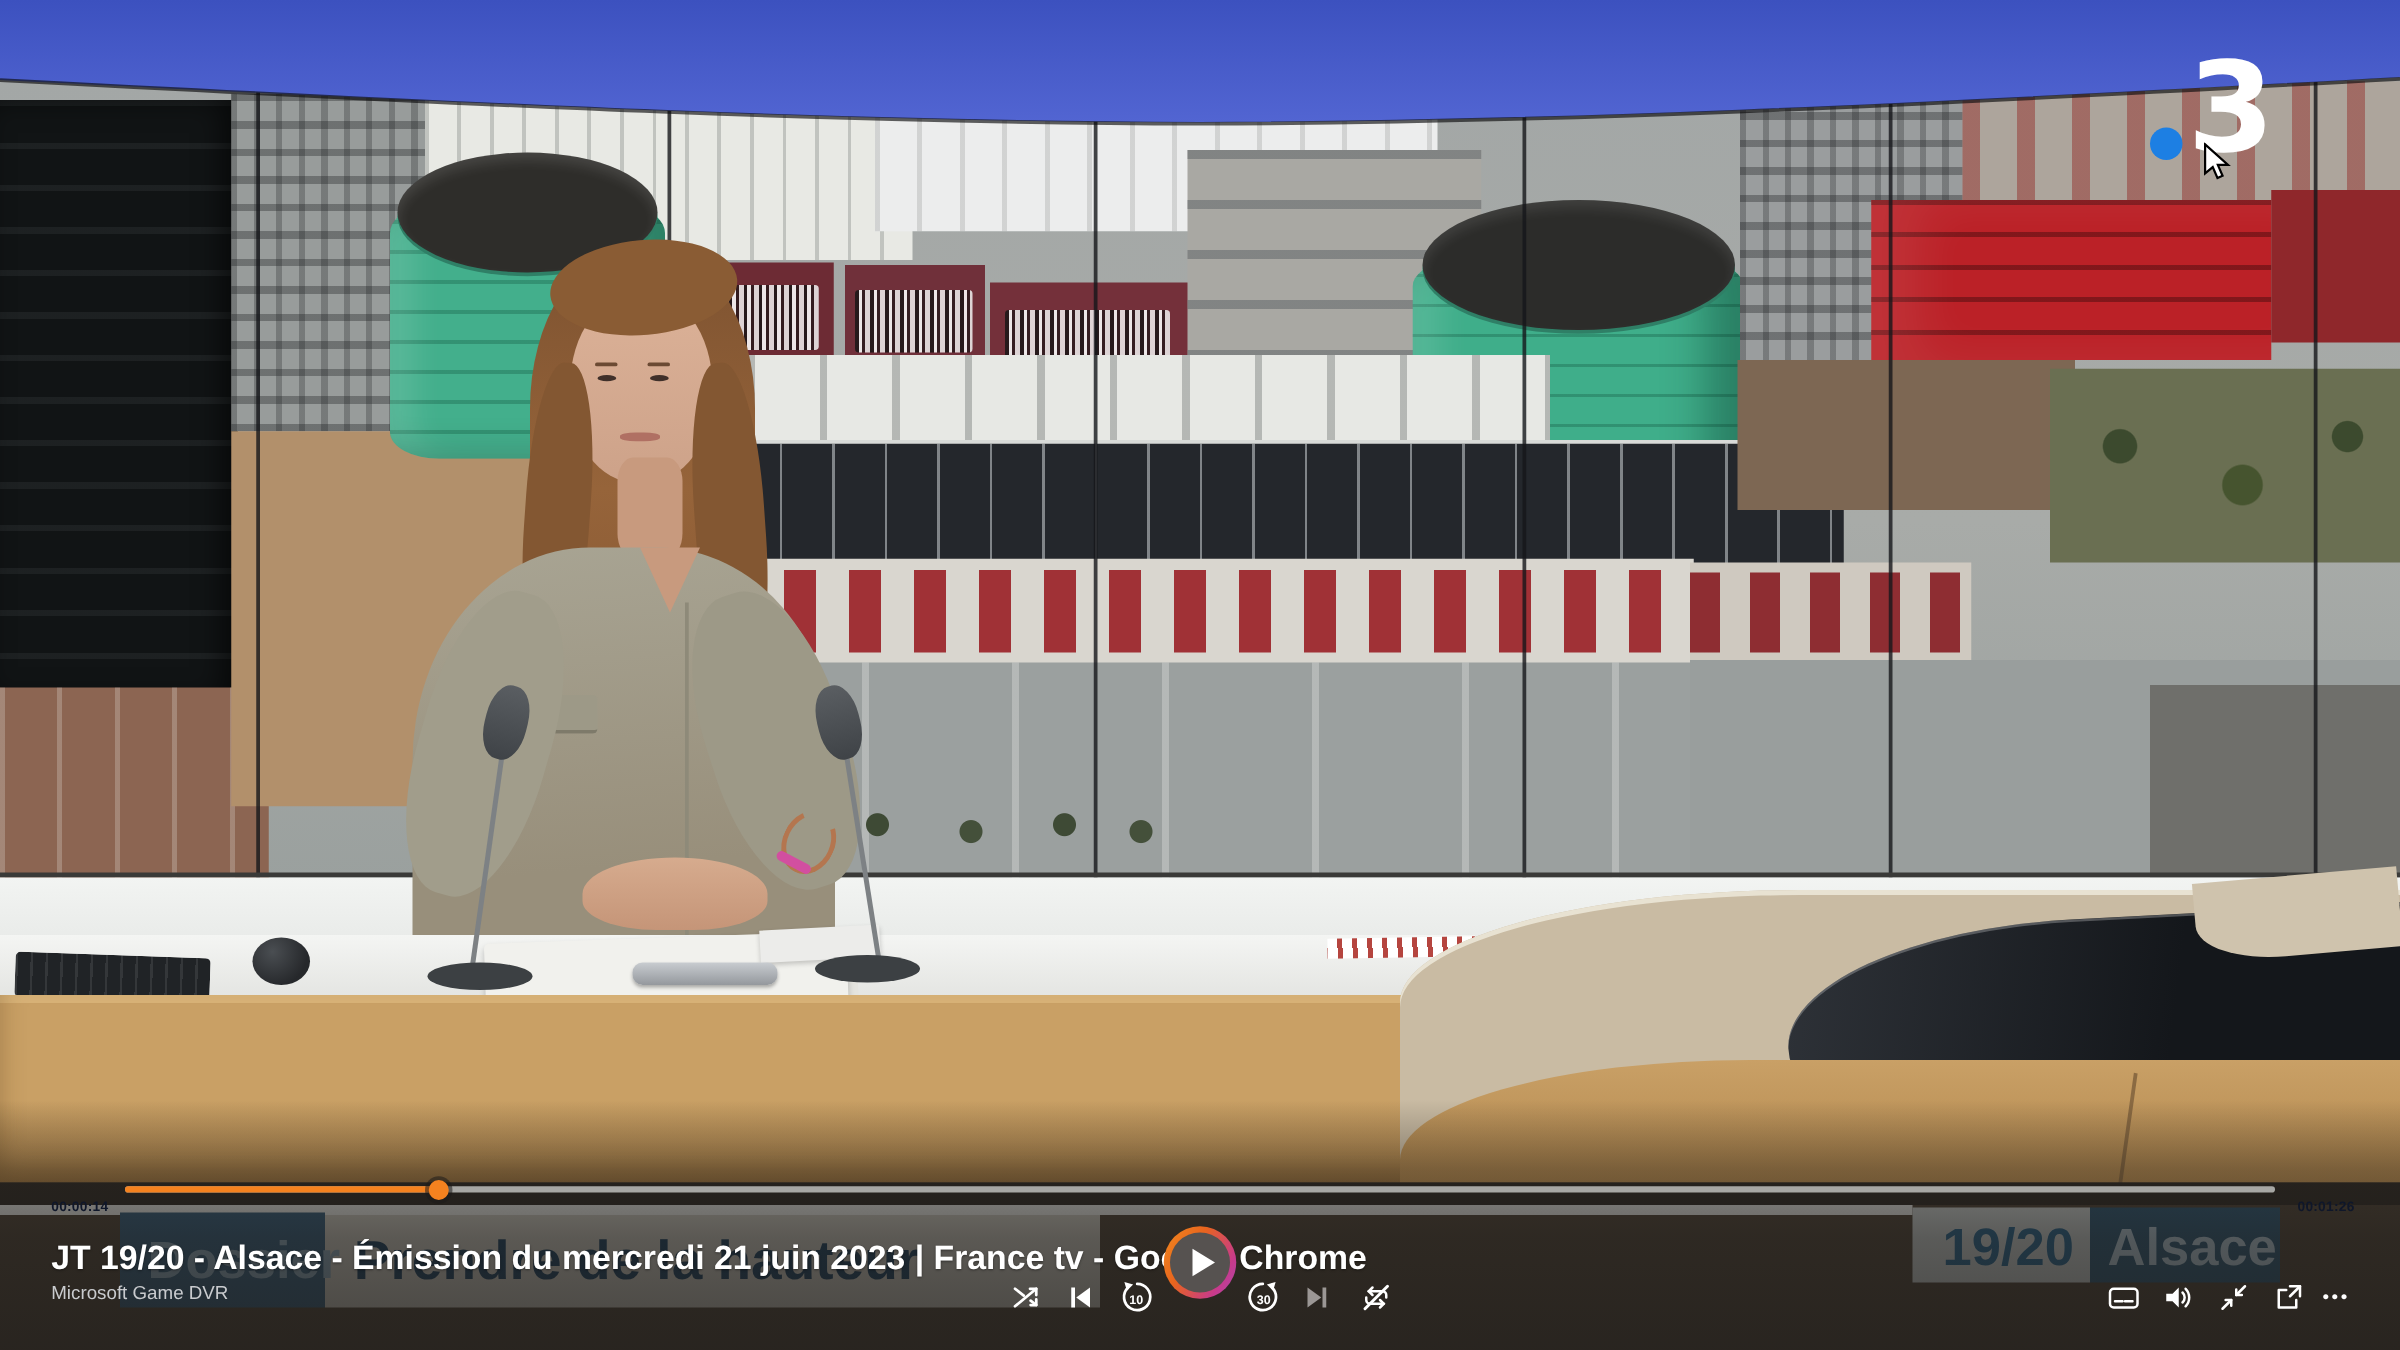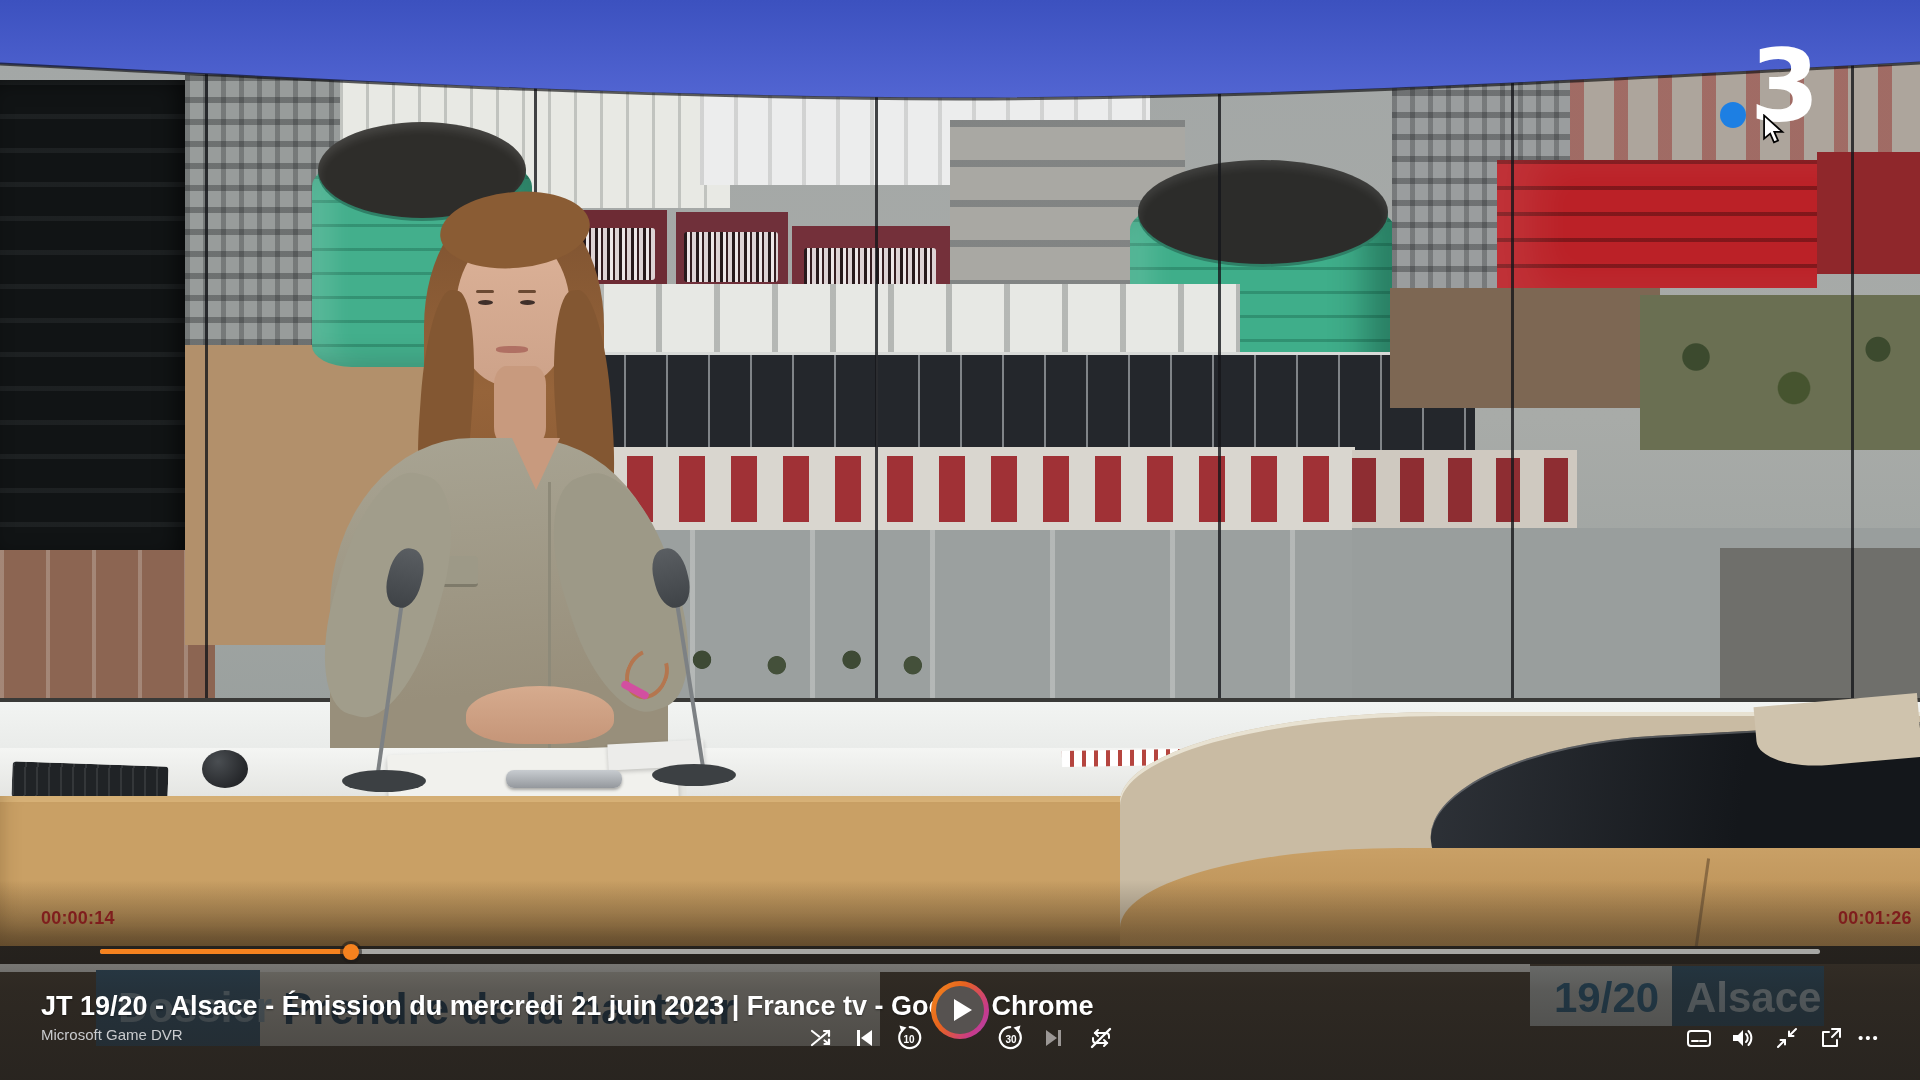--- a/index.html
+++ b/index.html
@@ -6,21 +6,21 @@
   #stage{position:relative;width:1920px;height:1080px;overflow:hidden;
          font-family:"Liberation Sans","DejaVu Sans",sans-serif;background:#9fa3a2;}
   .abs{position:absolute;}
   .bezel{position:absolute;top:0;width:3px;height:650px;background:#15161a;opacity:.8;}
   .winrows{background-image:repeating-linear-gradient(180deg,rgba(30,32,34,.35) 0 6px,transparent 6px 22px),
            repeating-linear-gradient(90deg,rgba(30,32,34,.28) 0 5px,transparent 5px 18px);}
   .ribs{background-image:repeating-linear-gradient(180deg,rgba(10,70,50,.28) 0 3px,transparent 3px 24px);}
   .speckle{background-image:repeating-linear-gradient(90deg,rgba(20,20,20,.8) 0 3px,rgba(250,250,250,.9) 3px 6px,rgba(20,20,20,.65) 6px 8px,rgba(240,240,240,.85) 8px 12px);}
   .icon-btn svg{display:block;}
   .ctl{position:absolute;top:1024px;width:28px;height:28px;}
-  .time{position:absolute;top:908px;font-size:18px;font-weight:bold;color:#7f1d1d;letter-spacing:.2px;}
+  .time{position:absolute;top:960px;font-size:11px;font-weight:bold;color:#0f172a;letter-spacing:.2px;}
   #title-text{position:absolute;left:41px;top:991px;font-size:27px;font-weight:bold;color:#fff;white-space:nowrap;text-shadow:0 1px 2px rgba(0,0,0,.45);}
   #subtitle-text{position:absolute;left:41px;top:1026px;font-size:15px;color:#c9cbce;}
   .badge-text{font-weight:bold;white-space:nowrap;}
 </style>
 </head>
 <body>
 
 <div id="stage">
 
   <div class="abs" style="left:0;top:60px;width:1920px;height:650px;background:linear-gradient(180deg,#a3a7a6,#a8aba8 55%,#9aa09e);">

